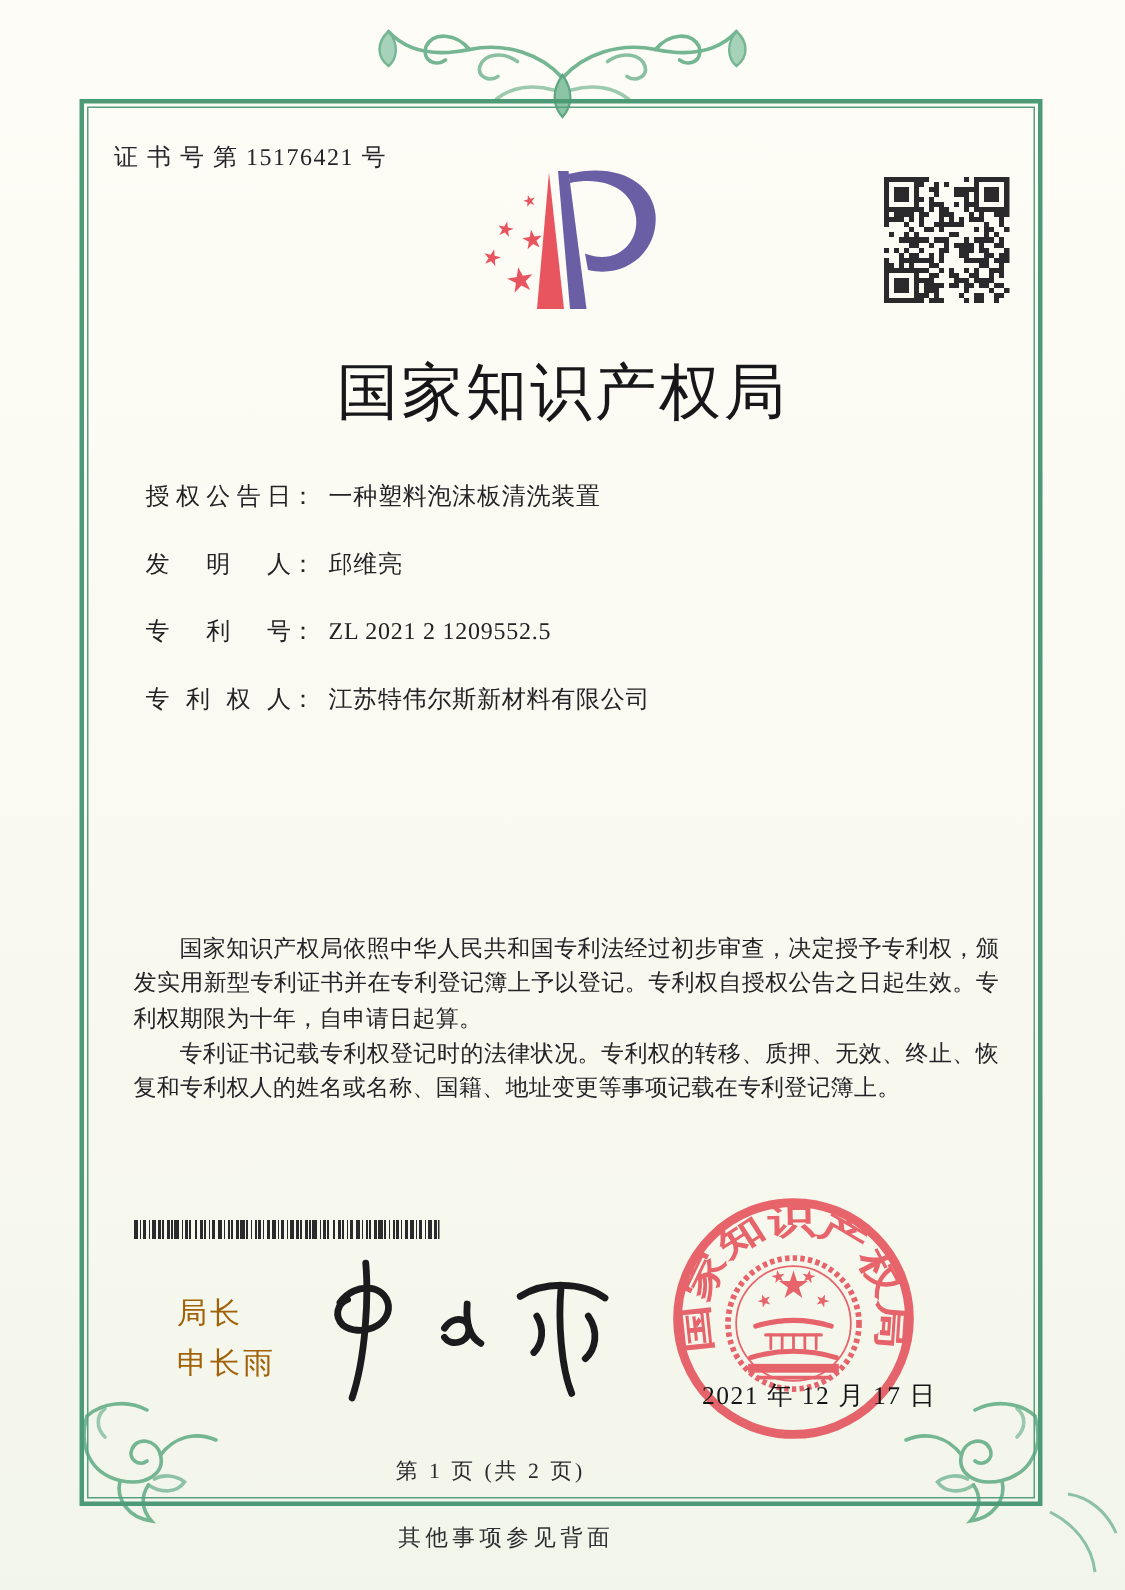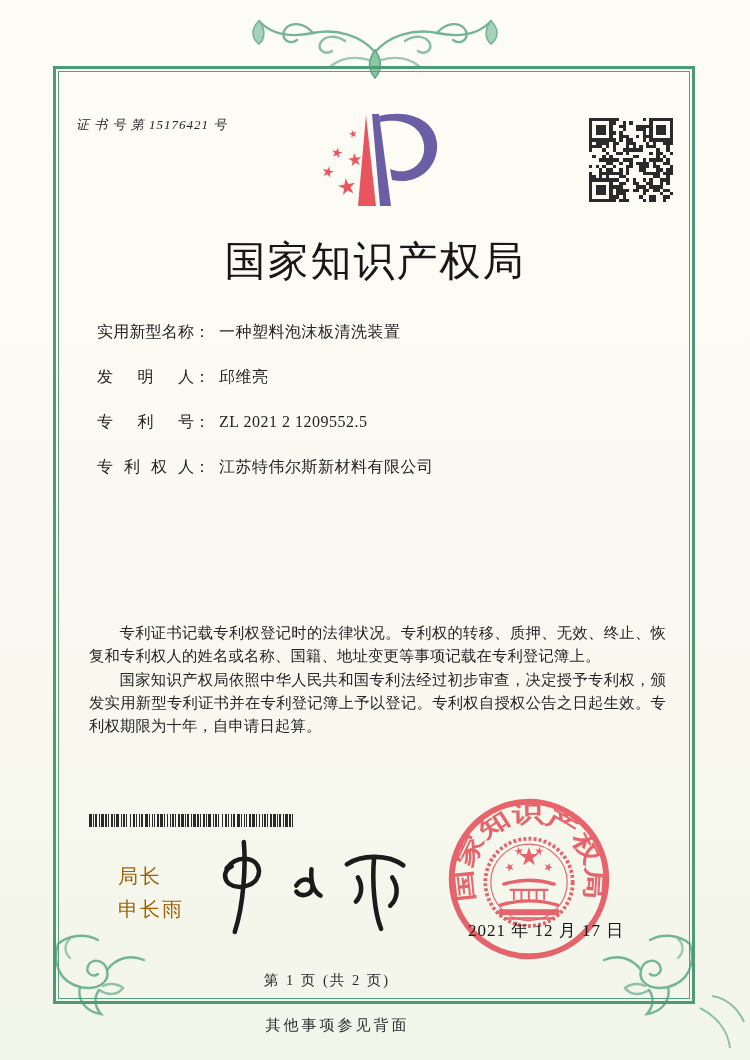--- a/index.html
+++ b/index.html
@@ -9,21 +9,21 @@
     background:linear-gradient(180deg,#fdfcf6 0%,#faf9f1 55%,#f2f5e9 100%);
     color:#222;
   }
   .layer{position:absolute;left:0;top:0;width:750px;height:1060px;pointer-events:none;}
 
   
   .frame{position:absolute;left:53px;top:66px;width:642px;height:938px;
          border:3px solid #4d9b76;box-sizing:border-box;}
   .frame-inner{position:absolute;inset:2px;border:1px solid #56a07c;}
 
-  .cert-no{position:absolute;left:76px;top:116px;font-size:13px;letter-spacing:1px;color:#26262a;font-style:italic;}
+  .cert-no{position:absolute;left:76px;top:95px;font-size:16px;letter-spacing:1px;color:#26262a;}
 
   .logo{position:absolute;left:308px;top:108px;width:145px;height:102px;}
   .qr{position:absolute;left:589px;top:118px;width:84px;height:84px;}
 
   .title{position:absolute;left:0;top:234px;width:750px;text-align:center;
          font-size:41px;letter-spacing:2px;color:#17171a;font-weight:500;}
 
   .fields{position:absolute;left:97px;top:321px;width:572px;font-size:16px;color:#232326;}
   .frow{height:22px;line-height:22px;margin-bottom:23px;white-space:nowrap;position:relative;}
   .flabel{display:inline-block;width:97px;text-align:justify;text-align-last:justify;
@@ -431,36 +431,36 @@
       <rect x="16" y="24" width="1" height="1"></rect>
       <rect x="18" y="24" width="1" height="1"></rect>
       <rect x="19" y="24" width="1" height="1"></rect>
       <rect x="22" y="24" width="1" height="1"></rect>
     </svg></div>
 
 <div class="title z2">国家知识产权局</div>
 
 <div class="fields z2">
   <div class="frow">
-    <span class="flabel">实用新型名称</span><span class="fcolon">：</span><span class="fvalue">一种塑料泡沫板清洗装置</span>
+    <span class="flabel">授权公告日</span><span class="fcolon">：</span><span class="fvalue">一种塑料泡沫板清洗装置</span>
   </div>
   <div class="frow">
     <span class="flabel">发明人</span><span class="fcolon">：</span><span class="fvalue">邱维亮</span>
   </div>
   <div class="frow">
     <span class="flabel">专利号</span><span class="fcolon">：</span><span class="fvalue">ZL 2021 2 1209552.5</span>
   </div>
   <div class="frow">
     <span class="flabel">专利权人</span><span class="fcolon">：</span><span class="fvalue">江苏特伟尔斯新材料有限公司</span>
   </div>
 </div>
 
 <div class="paras z2">
+  <p>国家知识产权局依照中华人民共和国专利法经过初步审查，决定授予专利权，颁发实用新型专利证书并在专利登记簿上予以登记。专利权自授权公告之日起生效。专利权期限为十年，自申请日起算。</p>
   <p>专利证书记载专利权登记时的法律状况。专利权的转移、质押、无效、终止、恢复和专利权人的姓名或名称、国籍、地址变更等事项记载在专利登记簿上。</p>
-  <p>国家知识产权局依照中华人民共和国专利法经过初步审查，决定授予专利权，颁发实用新型专利证书并在专利登记簿上予以登记。专利权自授权公告之日起生效。专利权期限为十年，自申请日起算。</p>
 </div>
 
 <div class="barcode z2" id="barcode-box"><svg viewBox="0 0 204 13" width="204" height="13" shape-rendering="crispEdges" fill="#2a2a2c">
       <rect x="0" y="0" width="3" height="13"></rect>
       <rect x="4" y="0" width="1" height="13"></rect>
       <rect x="6" y="0" width="2" height="13"></rect>
       <rect x="10" y="0" width="1" height="13"></rect>
       <rect x="12" y="0" width="3" height="13"></rect>
       <rect x="16" y="0" width="2" height="13"></rect>
       <rect x="19" y="0" width="1" height="13"></rect>

